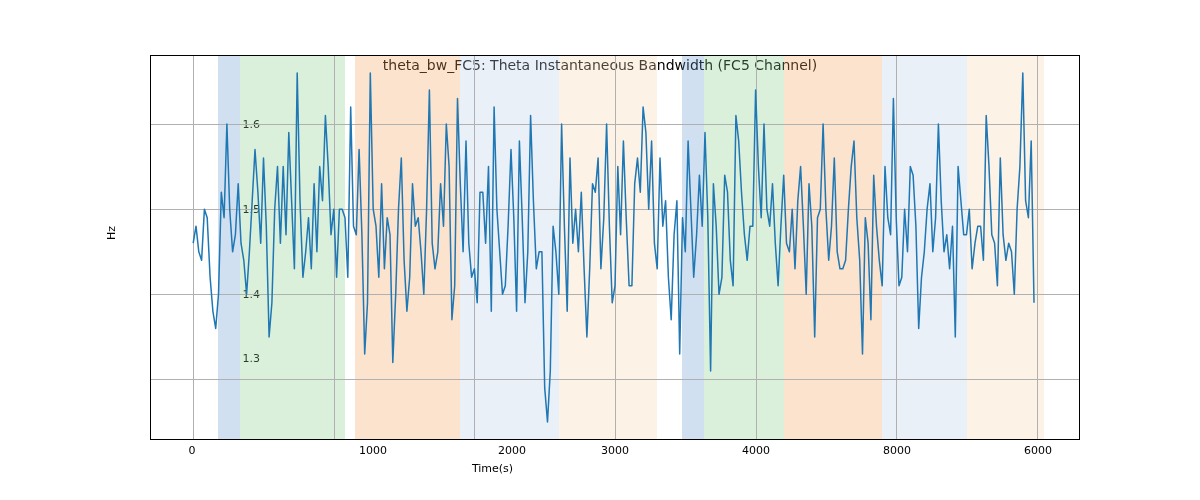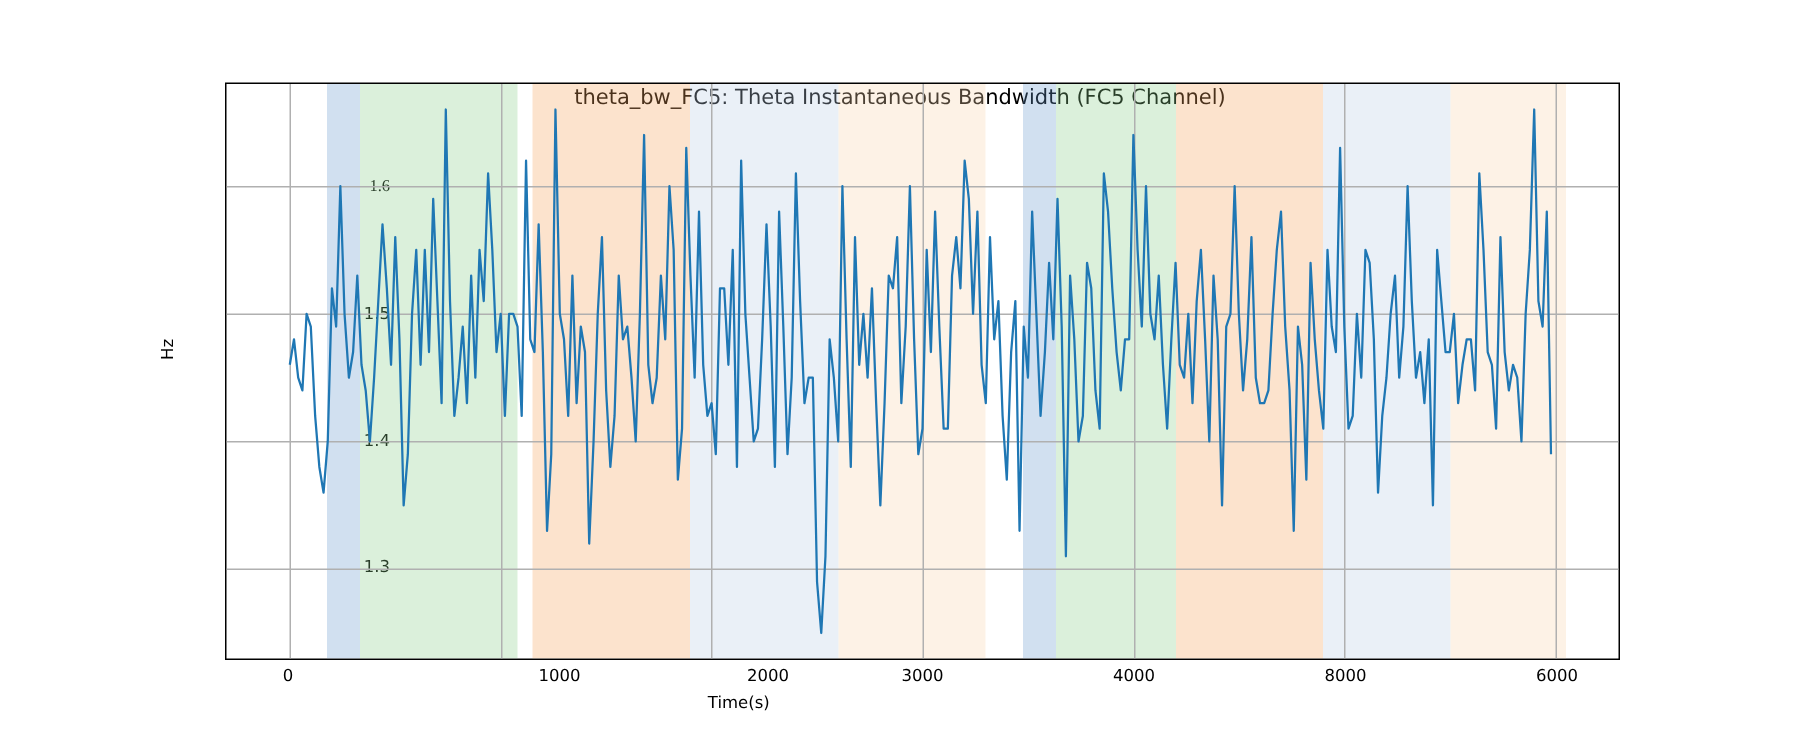--- a/index.html
+++ b/index.html
@@ -105,24 +105,24 @@
 </head>
 <body>
 
 <div class="figure">
 
   <div class="title">theta_bw_FC5: Theta Instantaneous Bandwidth (FC5 Channel)</div>
 
   <div class="ylabel">Hz</div>
   <div class="xlabel">Time(s)</div>
 
-  <div class="tick-y" style="top:378px;">1.3</div>
+  <div class="tick-y" style="top:358px;">1.3</div>
   <div class="tick-y" style="top:294px;">1.4</div>
   <div class="tick-y" style="top:209px;">1.5</div>
-  <div class="tick-y" style="top:124px;font-family:Liberation Serif, serif;">1.6</div>
+  <div class="tick-y" style="top:124px;">1.6</div>
 
   <div class="tick-x" style="left:192px;">0</div>
   <div class="tick-x" style="left:333px;margin-left:40px;">1000</div>
   <div class="tick-x" style="left:474px;margin-left:38px;">2000</div>
   <div class="tick-x" style="left:615px;">3000</div>
   <div class="tick-x" style="left:756px;">4000</div>
   <div class="tick-x" style="left:897px;">8000</div>
   <div class="tick-x" style="left:1038px;">6000</div>
 
   <div class="axes">

